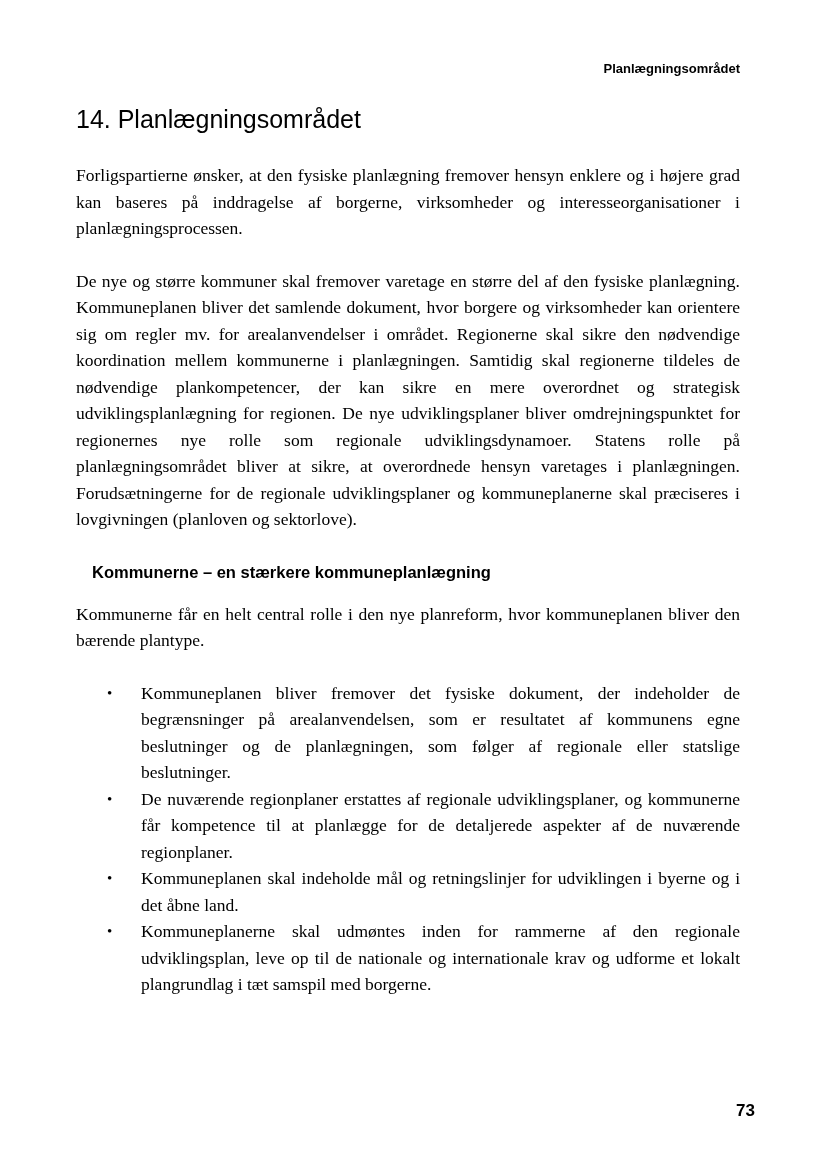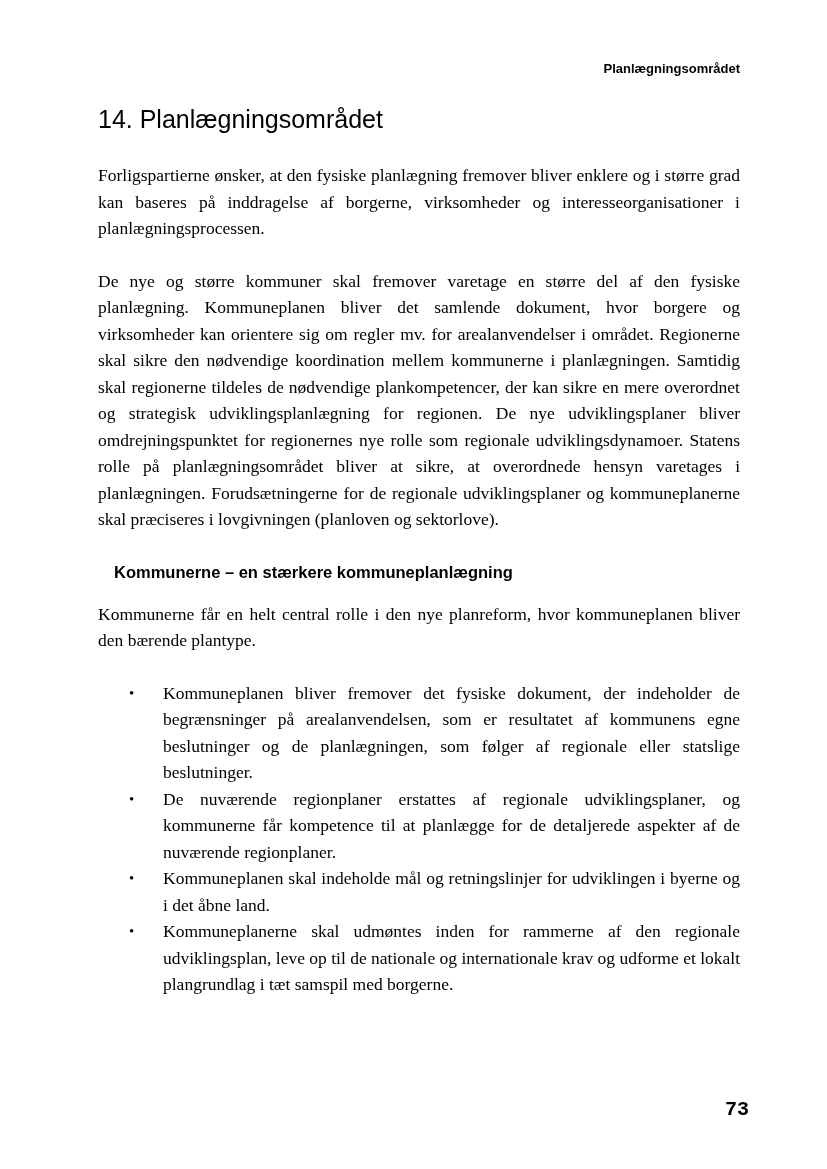--- a/index.html
+++ b/index.html
@@ -6,21 +6,21 @@
     margin: 0;
     padding: 0;
     background: #ffffff;
   }
   .page {
     position: relative;
     width: 827px;
     height: 1169px;
     background: #ffffff;
     box-sizing: border-box;
-    padding: 62px 87px 0 98px;
+    padding: 62px 87px 0 76px;
     color: #000000;
     overflow: hidden;
     hyphens: auto;
     -webkit-hyphens: auto;
   }
   .running-header {
     text-align: right;
     font-family: "Liberation Sans", sans-serif;
     font-weight: bold;
     font-size: 13px;
@@ -72,37 +72,37 @@
   .bullet-marker {
     position: absolute;
     left: 31px;
     top: 0;
     font-family: "Liberation Serif", serif;
     font-size: 15px;
     line-height: 26.5px;
   }
   .page-number {
     position: absolute;
-    right: 78px;
+    right: 72px;
     bottom: 48px;
-    font-family: Liberation Mono, monospace;
+    font-family: Liberation Sans, sans-serif;
     font-weight: bold;
-    font-size: 20px;
+    font-size: 17px;
   }
 </style>
 </head>
 <body>
 
 <div class="page">
 
   <div class="running-header">Planlægningsområdet</div>
 
   <h1 class="title">14. Planlægningsområdet</h1>
 
-  <p class="body-par">Forligspartierne ønsker, at den fysiske planlægning fremover bliver enklere og i større grad kan baseres på inddragelse af borgerne, virksomheder og interesseorganisationer i planlægningsprocessen.</p>
+  <p class="body-par">Forligspartierne ønsker, at den fysiske planlægning fremover hensyn enklere og i højere grad kan baseres på inddragelse af borgerne, virksomheder og interesseorganisationer i planlægningsprocessen.</p>
 
   <p class="body-par">De nye og større kommuner skal fremover varetage en større del af den fysiske planlægning. Kommuneplanen bliver det samlende dokument, hvor borgere og virksomheder kan orientere sig om regler mv. for arealanvendelser i området. Regionerne skal sikre den nødvendige koordination mellem kommunerne i planlægningen. Samtidig skal regionerne tildeles de nødvendige plankompetencer, der kan sikre en mere overordnet og strategisk udviklingsplanlægning for regionen. De nye udviklingsplaner bliver omdrejningspunktet for regionernes nye rolle som regionale udviklingsdynamoer. Statens rolle på planlægningsområdet bliver at sikre, at overordnede hensyn varetages i planlægningen. Forudsætningerne for de regionale udviklingsplaner og kommuneplanerne skal præciseres i lovgivningen (planloven og sektorlove).</p>
 
 
   <h2 class="subheading">Kommunerne – en stærkere kommuneplanlægning</h2>
 
   <p class="intro-par">Kommunerne får en helt central rolle i den nye planreform, hvor kommuneplanen bliver den bærende plantype.</p>
 
   <ul class="bullets">
     <li>

